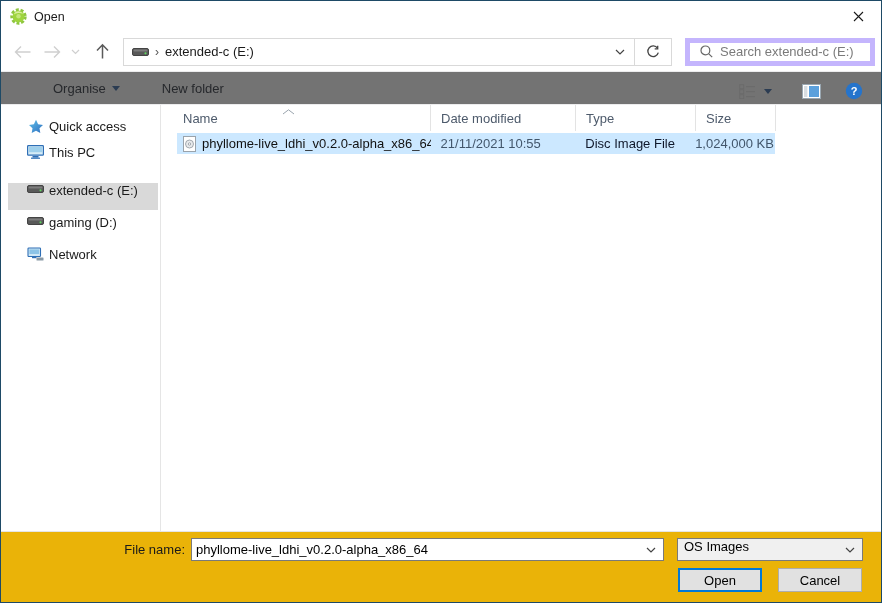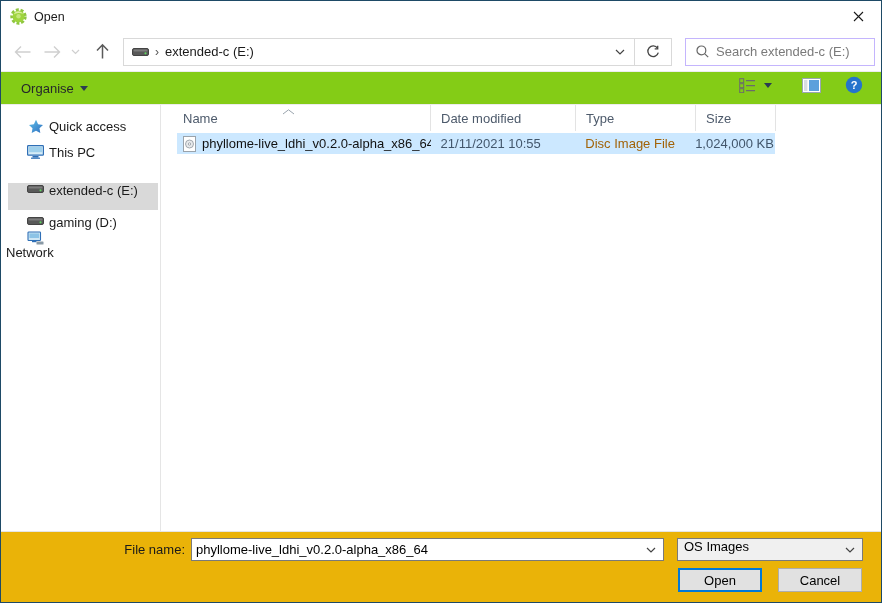--- a/index.html
+++ b/index.html
@@ -20,26 +20,26 @@
   .nav-back{width:30px;margin-left:6px;}
   .nav-fwd{width:30px;}
   .nav-hist{width:16px;}
   .nav-up{width:30px;margin-left:4px;}
   .addressbar{margin-left:6px;width:549px;height:28px;border:1px solid #d9d9d9;display:flex;align-items:stretch;background:#fff;}
   .addr-content{flex:1;display:flex;align-items:center;padding-left:8px;gap:6px;}
   .addr-text{font-size:13px;color:#1a1a1a;}
   .addr-crumb-sep{color:#555;font-size:12px;}
   .addr-dd{width:30px;display:flex;align-items:center;justify-content:center;border-right:1px solid #d9d9d9;}
   .addr-refresh{width:36px;display:flex;align-items:center;justify-content:center;cursor:pointer;}
-  .searchbox{margin-left:13px;width:190px;height:28px;border:1px solid #c4b5fd;display:flex;align-items:center;background:#fff;}
+  .searchbox{margin-left:13px;width:190px;height:28px;border:5px solid #c4b5fd;display:flex;align-items:center;background:#fff;}
   .searchbox svg{margin:0 7px 0 10px;flex:none;}
   .searchbox input{border:0;outline:0;flex:1;font:13px "Liberation Sans",sans-serif;color:#333;background:transparent;padding:0;}
   .searchbox input::placeholder{color:#7a7a7a;}
   
-  .toolbar{position:absolute;left:0;top:70px;width:100%;height:34px;background:#84cc16;border-top:1px solid #ececed;border-bottom:1px solid #ececed;display:flex;align-items:flex-start;}
+  .toolbar{position:absolute;left:0;top:70px;width:100%;height:34px;background:#737373;border-top:1px solid #ececed;border-bottom:1px solid #ececed;display:flex;align-items:flex-end;padding-left:32px;}
   .tool-item{display:flex;align-items:center;gap:6px;padding:0 10px;height:100%;color:#26282c;cursor:pointer;}
   .tool-item.organise{margin-left:10px;}
   .tool-item.newfolder{margin-left:22px;}
   .dd-tri{width:0;height:0;border-left:4px solid transparent;border-right:4px solid transparent;border-top:5px solid #2b3c52;}
   .toolbar-right{margin-left:auto;display:flex;align-items:center;margin-right:14px;gap:6px;}
   .view-btn{display:flex;align-items:center;gap:8px;padding:4px 6px;cursor:pointer;}
   .icon-btn{display:flex;align-items:center;justify-content:center;padding:4px;cursor:pointer;}
   
   .content{position:absolute;left:0;top:104px;width:100%;height:426px;background:#fff;}
   .sidebar{position:absolute;left:0;top:0;width:160px;height:100%;border-right:1px solid #e5e5e5;}
@@ -55,21 +55,21 @@
   .hcell.c-name{width:254px;}
   .hcell.c-date{width:145px;padding-left:10px;}
   .hcell.c-type{width:120px;padding-left:10px;}
   .hcell.c-size{width:80px;padding-left:10px;}
   .sort-glyph{position:absolute;left:120px;top:-2px;color:#8a949e;}
   .lrow{position:absolute;left:15px;top:28px;display:flex;height:21px;align-items:center;cursor:pointer;width:598px;}
   .lrow.selected{background:#cce8ff;}
   .rcell{overflow:hidden;white-space:nowrap;}
   .r-name{width:254px;display:flex;align-items:center;gap:6px;padding-left:6px;color:#111;}
   .r-date{width:145px;padding-left:10px;color:#42566b;}
-  .r-type{width:120px;padding-left:10px;color:#a16207;}
+  .r-type{width:120px;padding-left:10px;color:#0f172a;}
   .r-size{width:80px;padding-right:9px;text-align:right;color:#42566b;}
   
   .footer{position:absolute;left:0;top:530px;width:100%;height:92px;background:#eab308;border-top:1px solid #e5e5e5;}
   .fn-label{position:absolute;left:0;top:10px;width:184px;text-align:right;color:#1a1a1a;}
   .fn-input-wrap{position:absolute;left:190px;top:6px;width:473px;height:23px;border:1px solid #7a7a7a;background:#fff;display:flex;align-items:center;}
   .fn-input-wrap input{flex:1;border:0;outline:0;font:13px "Liberation Sans",sans-serif;padding:0 4px;background:transparent;color:#000;}
   .combo-chevron{width:24px;display:flex;align-items:center;justify-content:center;flex:none;align-self:stretch;cursor:pointer;}
   .ftype-combo{position:absolute;left:676px;top:6px;width:186px;height:23px;border:1px solid #7a7a7a;background:#f0f0f0;display:flex;align-items:flex-start;cursor:pointer;}
   .ftype-combo .val{flex:1;padding-left:6px;color:#000;}
   .btn{position:absolute;top:36px;width:84px;height:24px;display:flex;align-items:center;justify-content:center;background:#e1e1e1;font-size:13px;color:#000;cursor:pointer;}
@@ -151,20 +151,23 @@
       </svg>
       <input type="text" placeholder="Search extended-c (E:)" style="">
     </div>
   </div>
 
   <div class="toolbar">
     <div class="tool-item organise">
       <span>Organise</span>
       <span class="dd-tri"></span>
     </div>
+    <div class="tool-item newfolder">
+      <span>New folder</span>
+    </div>
     <div class="toolbar-right">
       <div class="view-btn">
         <svg width="17" height="15" viewBox="0 0 17 15">
           <rect x="0.7" y="0.7" width="4" height="4" fill="none" stroke="#6b6b6b"></rect>
           <rect x="0.7" y="5.7" width="4" height="4" fill="none" stroke="#6b6b6b"></rect>
           <rect x="0.7" y="10.7" width="4" height="4" fill="none" stroke="#6b6b6b"></rect>
           <path d="M7 2.7 H16 M7 7.7 H16 M7 12.7 H16" stroke="#6b6b6b" stroke-width="1.2"></path>
         </svg>
         <span class="dd-tri"></span>
       </div>
@@ -229,21 +232,21 @@
         <span class="hl"></span>
         <span class="sicon">
           <svg width="17" height="11" viewBox="0 0 17 11">
             <rect x="0.5" y="2.5" width="16" height="7" rx="1.5" fill="#595959" stroke="#444"></rect>
             <rect x="1.5" y="3.4" width="14" height="2" rx="1" fill="#7d7d7d"></rect>
             <circle cx="13.5" cy="7.3" r="1.1" fill="#5fd35f"></circle>
           </svg>
         </span>
         <span class="slabel">gaming (D:)</span>
       </div>
-      <div class="side-item" style="top:126px;flex-direction:column;">
+      <div class="side-item" style="top:142px;">
         <span class="hl"></span>
         <span class="sicon">
           <svg width="17" height="14" viewBox="0 0 17 14">
             <rect x="1" y="1" width="12.5" height="8.5" rx="0.8" fill="#cfe7f5" stroke="#2f6fb6" stroke-width="1.1"></rect>
             <rect x="2.4" y="2.4" width="9.7" height="4.6" fill="#8cc3e6"></rect>
             <rect x="5" y="9.8" width="4.5" height="1.4" fill="#2f6fb6"></rect>
             <rect x="9.5" y="10.5" width="7" height="3" rx="0.6" fill="#8a9aa6"></rect>
           </svg>
         </span>
         <span class="slabel">Network</span>

